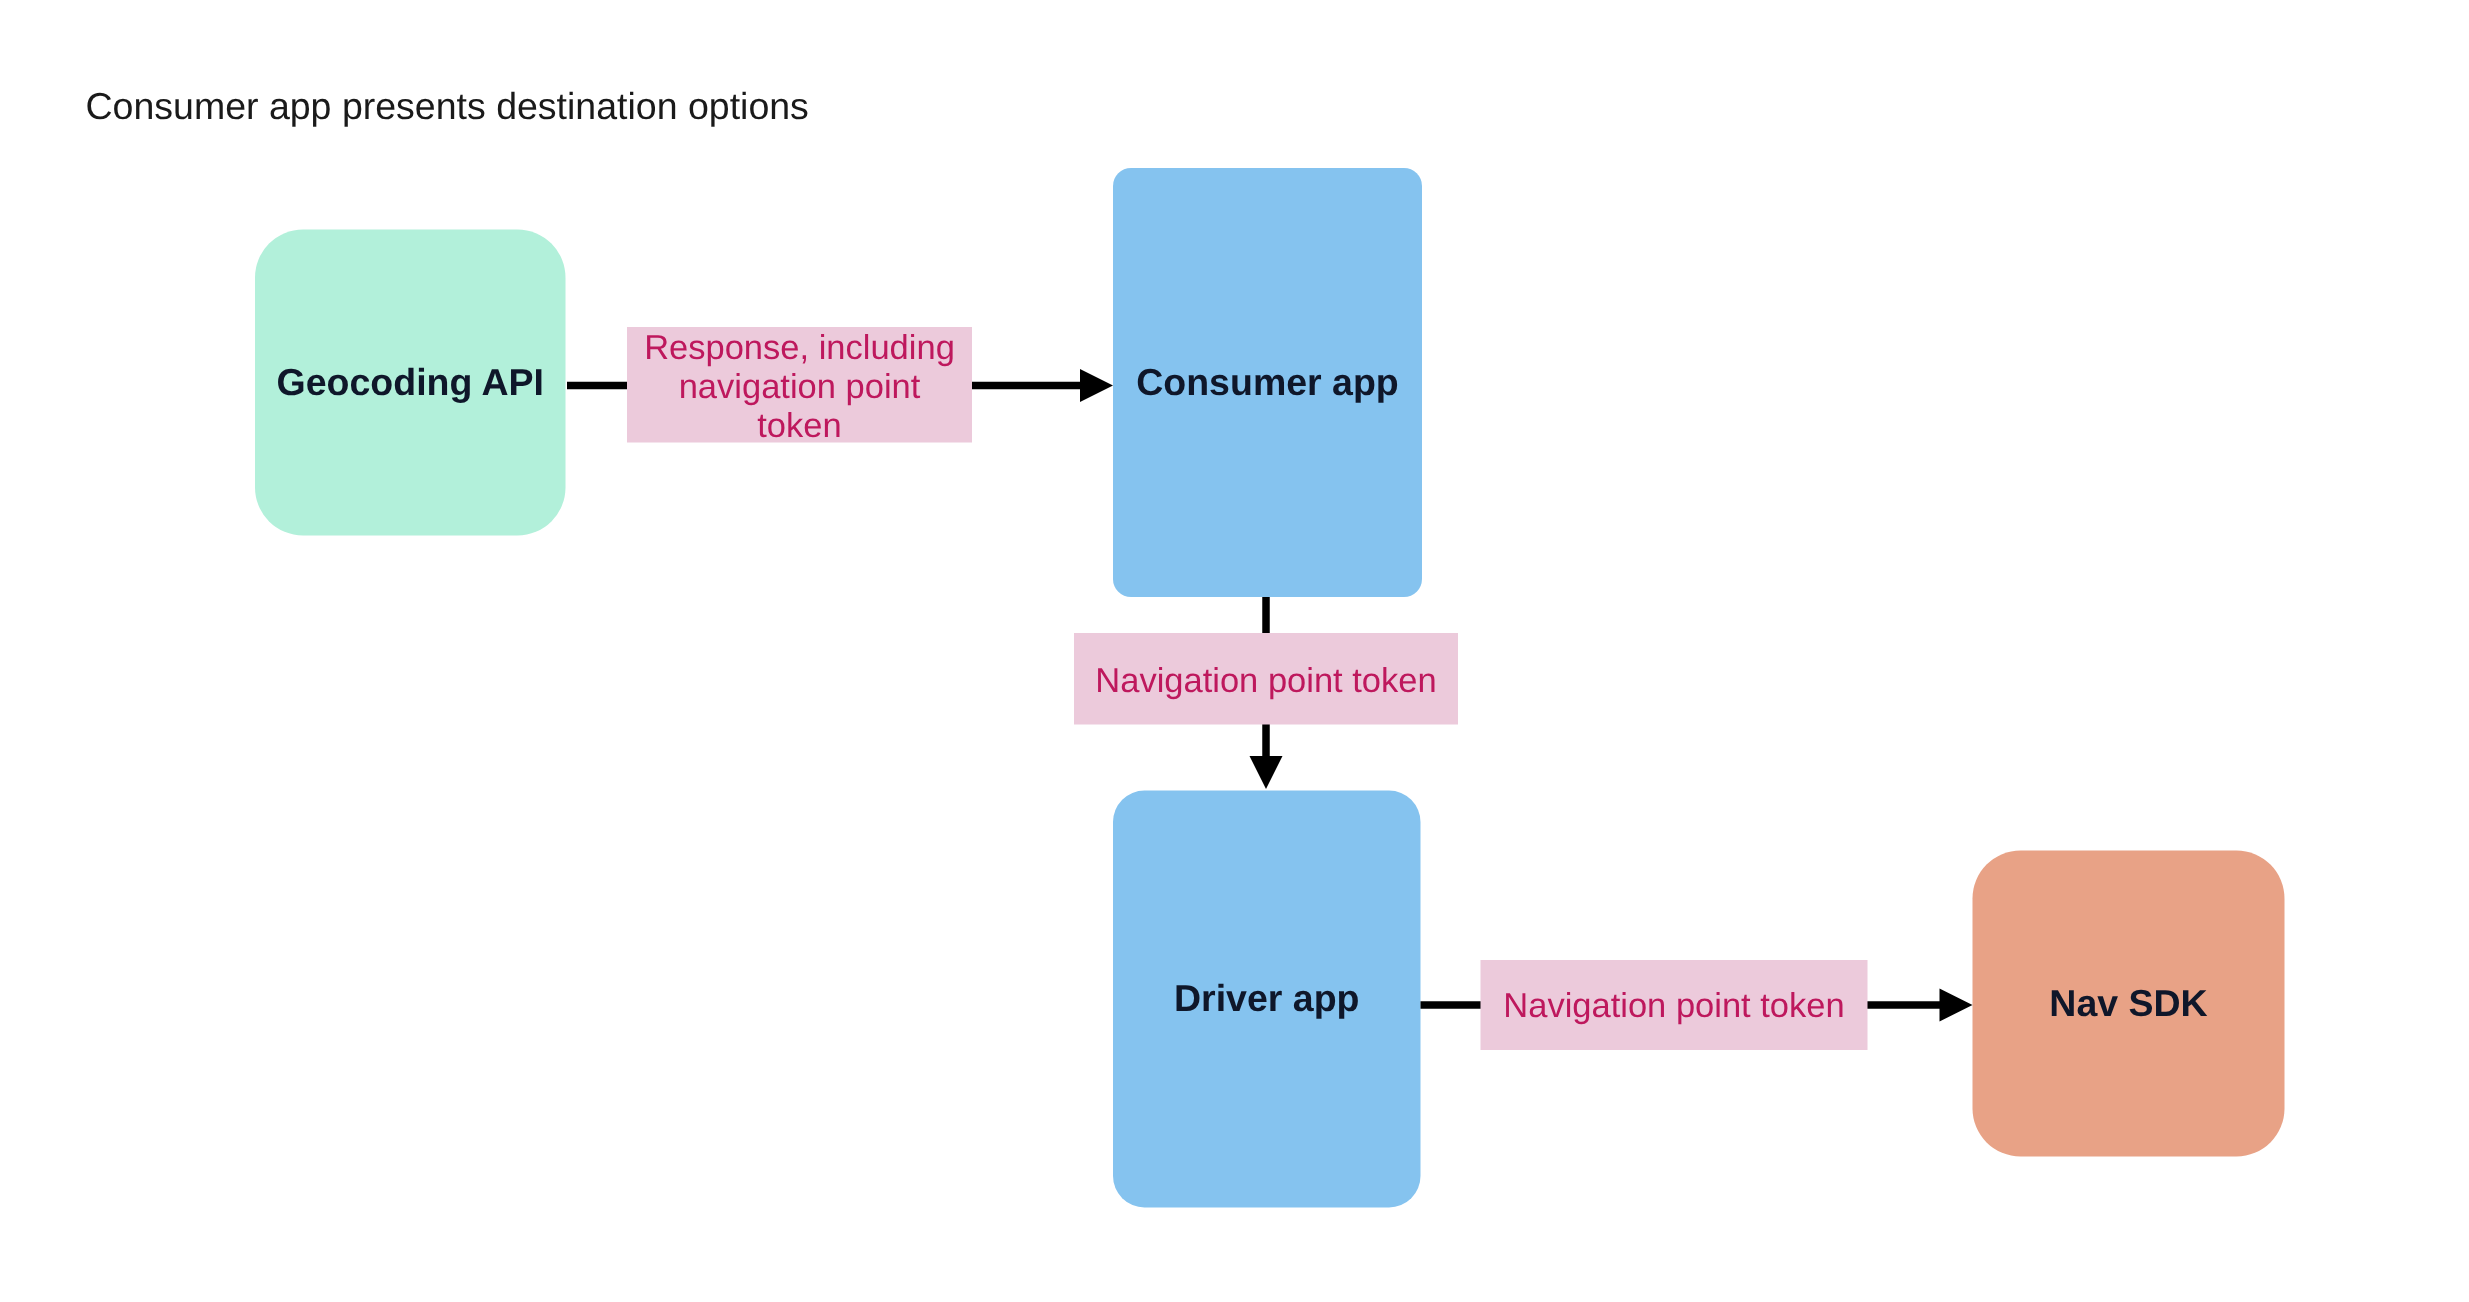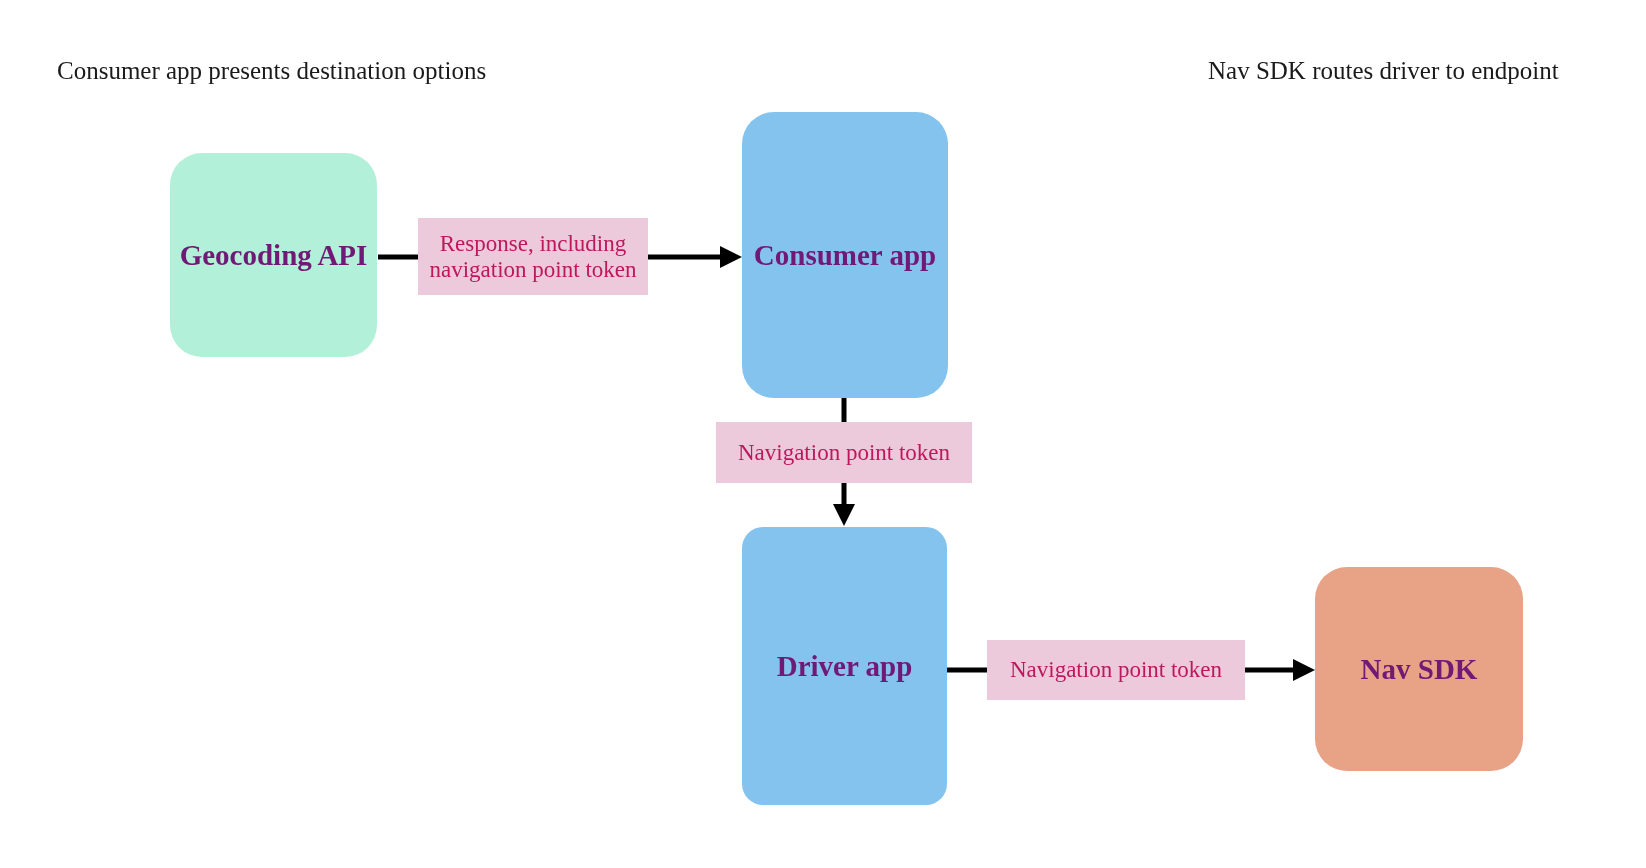--- a/index.html
+++ b/index.html
@@ -5,21 +5,21 @@
   html, body {
     margin: 0;
     padding: 0;
     background: #ffffff;
   }
   .canvas {
     position: relative;
     width: 1646px;
     height: 868px;
     background: #ffffff;
-    font-family: Liberation Serif, serif;
+    font-family: Liberation Sans, sans-serif;
     overflow: hidden;
   }
   .col-header {
     position: absolute;
     font-size: 25px;
     font-weight: 400;
     color: #1a1a1a;
     white-space: nowrap;
     line-height: 1.2;
   }
@@ -29,23 +29,23 @@
 
   .node {
     position: absolute;
     border-radius: 32px;
     display: flex;
     align-items: center;
     justify-content: center;
     text-align: center;
   }
   .node .node-label {
-    font-size: 29px;
+    font-size: 25px;
     font-weight: 700;
-    color: #701a75;
+    color: #0f172a;
   }
   .node-geocoding { left: 170px;  top: 153px; width: 207px; height: 204px; }
   .node-consumer  { left: 742px;  top: 112px; width: 206px; height: 286px; }
   .node-driver    { left: 742px;  top: 527px; width: 205px; height: 278px; }
   .node-navsdk    { left: 1315px; top: 567px; width: 208px; height: 204px; }
 
   .arrows {
     position: absolute;
     left: 0;
     top: 0;
@@ -68,27 +68,26 @@
   .edge-label-1 { left: 418px; top: 218px; width: 230px; height: 77px; }
   .edge-label-2 { left: 716px; top: 422px; width: 256px; height: 61px; }
   .edge-label-3 { left: 987px; top: 640px; width: 258px; height: 60px; }
 </style>
 </head>
 <body>
 
 <div class="canvas">
 
   <div class="col-header h1">Consumer app presents destination options</div>
-  <div class="col-header h3">Nav SDK routes driver to endpoint</div>
 
   <div class="node node-geocoding" style="background-color: rgb(178, 240, 218);">
     <span class="node-label">Geocoding API</span>
   </div>
 
-  <div class="node node-consumer" style="background-color: rgb(133, 195, 239);">
+  <div class="node node-consumer" style="background-color: rgb(133, 195, 239); border-radius: 12px;">
     <span class="node-label">Consumer app</span>
   </div>
 
   <div class="node node-driver" style="background-color: rgb(133, 195, 239); border-radius: 21px;">
     <span class="node-label">Driver app</span>
   </div>
 
   <div class="node node-navsdk" style="background-color: rgb(232, 162, 134); align-items: center;">
     <span class="node-label">Nav SDK</span>
   </div>

